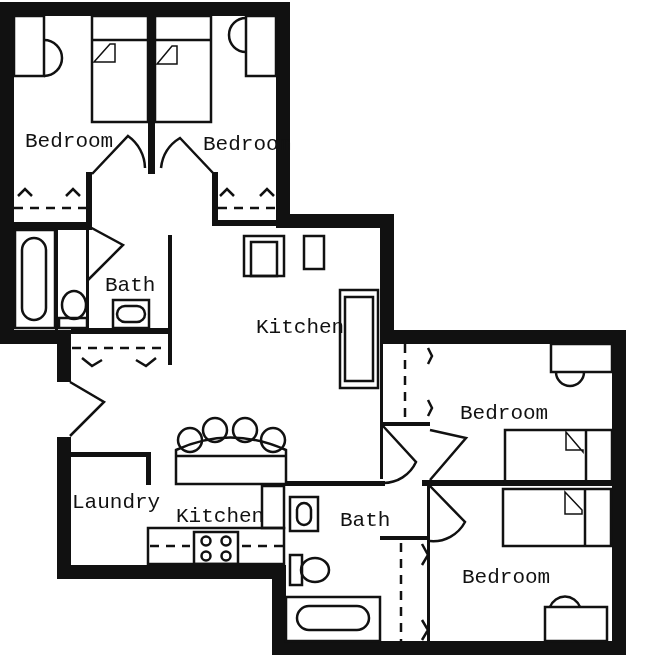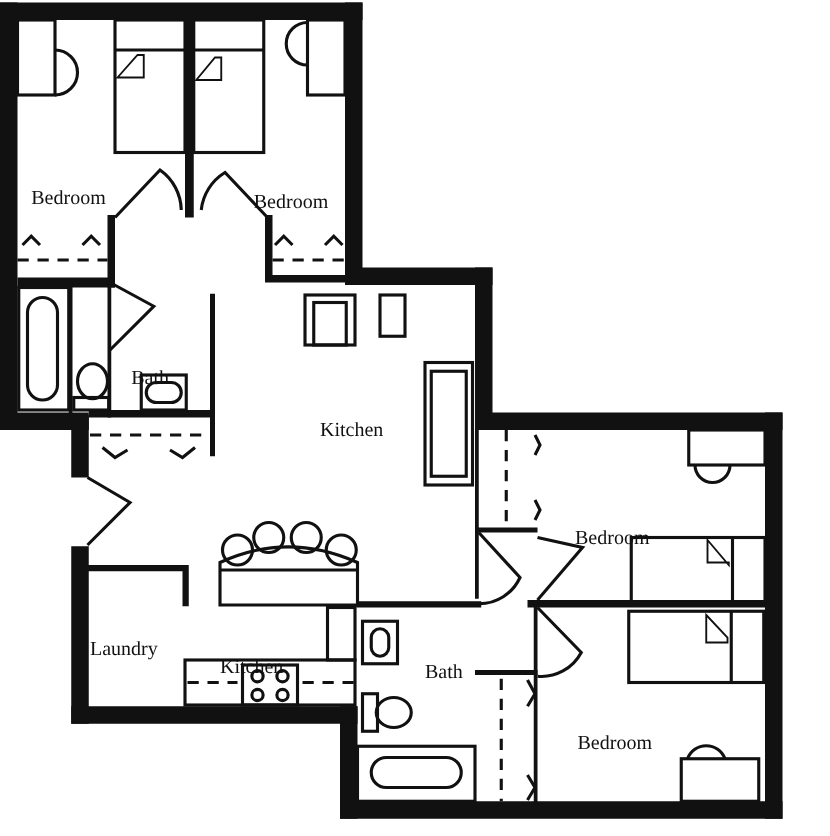--- a/index.html
+++ b/index.html
@@ -2,21 +2,21 @@
 <html><head>
 <meta charset="utf-8">
 <style>
   html, body { margin:0; padding:0; background:#ffffff; }
   body { width:664px; height:669px; overflow:hidden; position:relative; }
   #plan { position:absolute; left:0; top:0; width:664px; height:669px; }
   .wall { fill:#111111; }
   .ln { fill:none; stroke:#111111; stroke-width:2.5; }
   .thin { fill:none; stroke:#111111; stroke-width:1.5; }
   .dash { fill:none; stroke:#111111; stroke-width:2.5; stroke-dasharray:9 7; }
-  .lbl { position:absolute; font-family:Liberation Serif, serif; font-size:16px; color:#111111; white-space:nowrap;margin-top:20px; }
+  .lbl { position:absolute; font-family:Liberation Mono, monospace; font-size:21px; color:#111111; white-space:nowrap; }
 </style>
 </head>
 <body>
 
 <svg id="plan" viewBox="0 0 664 669" xmlns="http://www.w3.org/2000/svg">
 
   <g>
     <rect class="wall" x="0" y="2" width="290" height="14"></rect>
     <rect class="wall" x="0" y="2" width="14" height="340"></rect>
     <rect class="wall" x="276" y="2" width="14" height="222"></rect>

